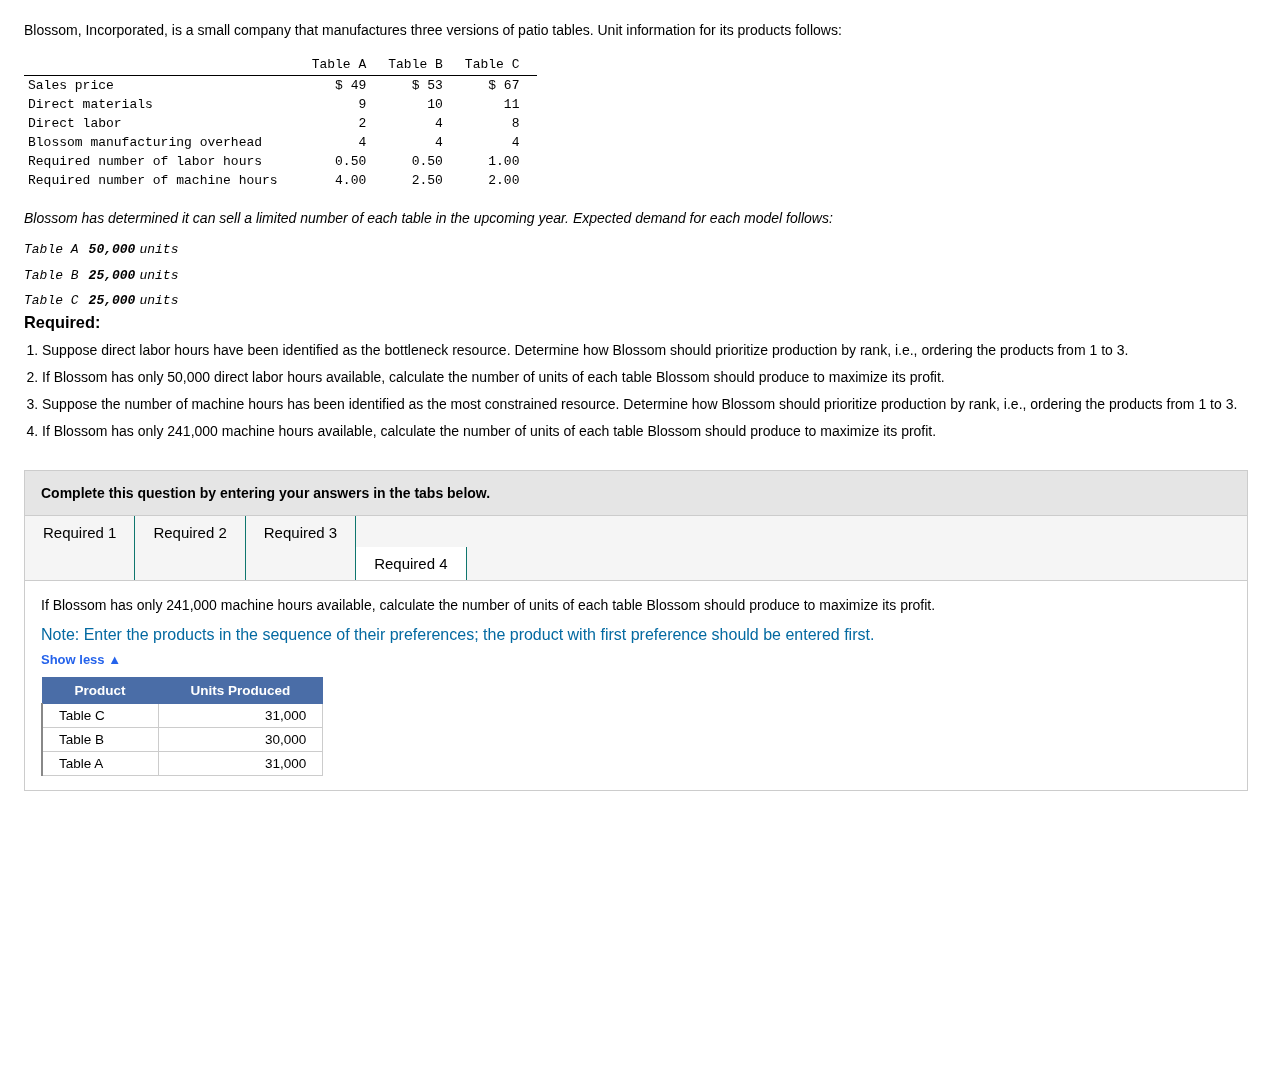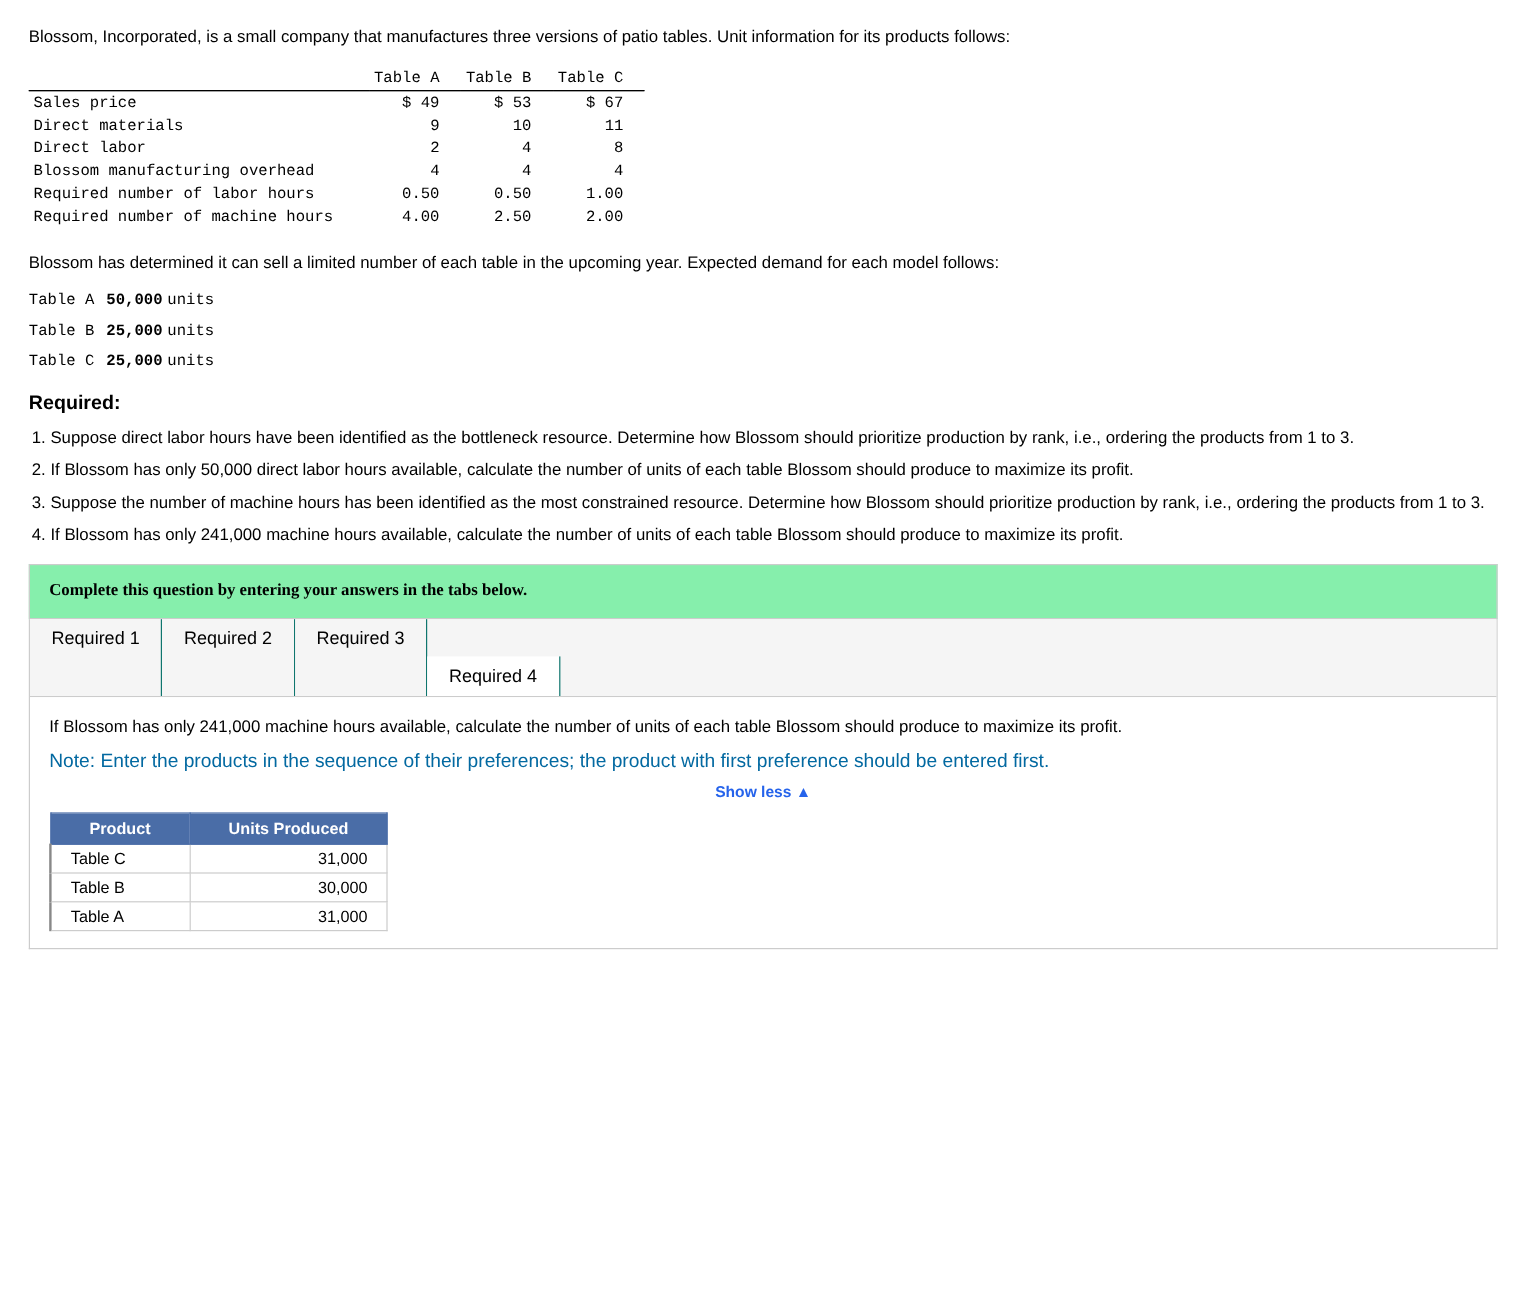--- a/index.html
+++ b/index.html
@@ -35,61 +35,60 @@
       font-family: 'Courier New', monospace;
       font-size: 13px;
     }
     .unit-info-table .val-col {
       text-align: right;
       font-family: 'Courier New', monospace;
       font-size: 13px;
       min-width: 60px;
     }
     .demand-section {
-      margin-bottom: 14px;
       line-height: 1.8;
+      font-style: italic;
     }
     .demand-section p {
       margin-bottom: 6px;
     }
     .demand-table {
       border-collapse: collapse;
       font-family: 'Courier New', monospace;
       font-size: 13px;
     }
     .demand-table td {
       padding: 1px 10px 1px 0;
     }
     .demand-table .demand-val {
       text-align: right;
       padding-right: 4px;
       font-weight: bold;
     }
     .required-section {
-      margin-bottom: 14px;
+      margin-bottom: 28px;
     }
     .required-section h3 {
       font-weight: bold;
       margin-bottom: 8px;
     }
     .required-section ol {
       padding-left: 18px;
     }
     .required-section ol li {
       margin-bottom: 6px;
       line-height: 1.5;
     }
     .complete-box {
-      background: #86efac;
+      background: #e5e5e5;
       border: 1px solid #ccc;
       padding: 14px 16px;
       margin-bottom: 0;
       font-weight: bold;
       font-size: 14px;
-      font-family: Liberation Serif, serif;
     }
     .tabs-container {
       border: 1px solid #ccc;
       border-top: none;
       margin-bottom: 0;
     }
     .tabs-bar {
       display: flex;
       border-bottom: 1px solid #ccc;
       background: #f5f5f5;
@@ -113,21 +112,21 @@
     .tab-description {
       line-height: 1.5;
       margin-bottom: 10px;
     }
     .note-text {
       color: #0369a1;
       margin-bottom: 8px;
       font-size: 16px;
     }
     .show-less {
-      text-align: center;
+      text-align: left;
       color: #2563eb;
       font-weight: bold;
       font-size: 13px;
       margin-bottom: 10px;
       cursor: pointer;
     }
     .answer-table {
       border-collapse: collapse;
       font-size: 13.5px;
       margin-top: 8px;

